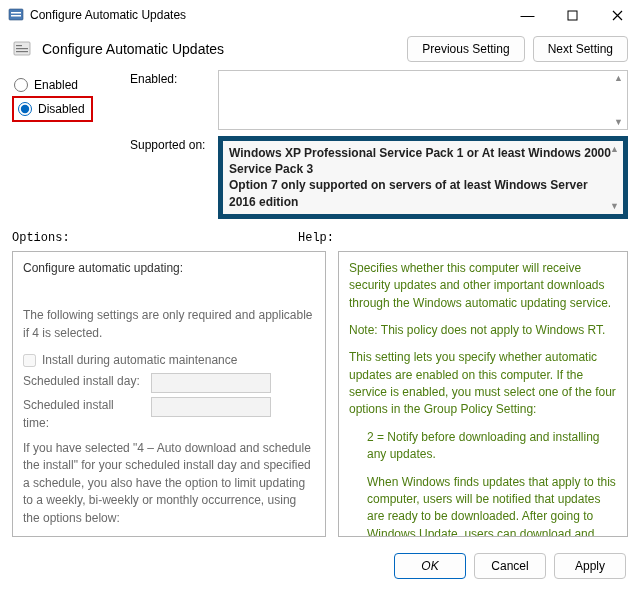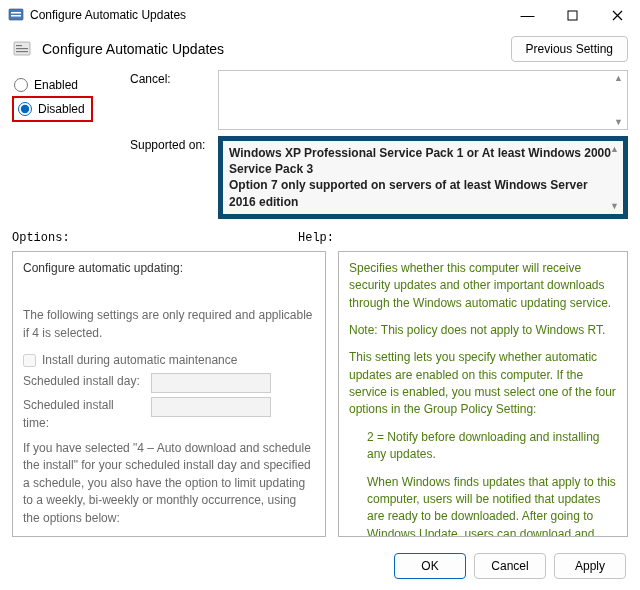--- a/index.html
+++ b/index.html
@@ -190,39 +190,40 @@
     <svg viewBox="0 0 20 20" width="20" height="20">
       <rect x="2" y="3" width="16" height="13" rx="1" fill="#e8e8e8" stroke="#999" stroke-width="0.7"></rect>
       <rect x="4" y="6" width="6" height="1.2" fill="#777"></rect>
       <rect x="4" y="9" width="12" height="1.2" fill="#777"></rect>
       <rect x="4" y="12" width="12" height="1.2" fill="#777"></rect>
     </svg>
   </span>
   <span class="hdr-title">Configure Automatic Updates</span>
   <div class="nav-buttons">
     <button class="win-btn">Previous Setting</button>
+    <button class="win-btn">Next Setting</button>
   </div>
 </div>
 
 <div class="config-area">
   <div class="radio-col">
     <label class="radio-row">
       <input type="radio" name="state" style="">
       <span>Enabled</span>
     </label>
     <span class="highlight-box">
       <label class="radio-row" style="padding:2px 2px;">
         <input type="radio" name="state" checked="" style="accent-color: rgb(0, 103, 192);">
         <span>Disabled</span>
       </label>
     </span>
   </div>
   <div class="right-col">
     <div class="field-row">
-      <div class="field-label">Cancel:</div>
+      <div class="field-label">Enabled:</div>
       <div class="comment-box">
         <span class="scroll-hint-top">▲</span>
         <span class="scroll-hint-bot">▼</span>
       </div>
     </div>
     <div class="field-row">
       <div class="field-label">Supported on:</div>
       <div class="supported-box">
         <span style="white-space:pre-line;">Windows XP Professional Service Pack 1 or At least Windows 2000 Service Pack 3
 Option 7 only supported on servers of at least Windows Server 2016 edition</span>
@@ -265,16 +266,16 @@
     <p class="help-para">Specifies whether this computer will receive security updates and other important downloads through the Windows automatic updating service.</p>
     <p class="help-para">Note: This policy does not apply to Windows RT.</p>
     <p class="help-para">This setting lets you specify whether automatic updates are enabled on this computer. If the service is enabled, you must select one of the four options in the Group Policy Setting:</p>
     <p class="help-para help-indent">2 = Notify before downloading and installing any updates.</p>
     <p class="help-para help-indent">When Windows finds updates that apply to this computer, users will be notified that updates are ready to be downloaded. After going to Windows Update, users can download and install any available updates.</p>
 
   </div>
 </div>
 
 <div class="footer">
-  <button class="win-btn" style="border-color:#0067c0;">OK</button>
+  <button class="win-btn" style="border-color:#0067c0;font-style:italic;">OK</button>
   <button class="win-btn">Cancel</button>
   <button class="win-btn">Apply</button>
 </div>
 
 </body></html>

